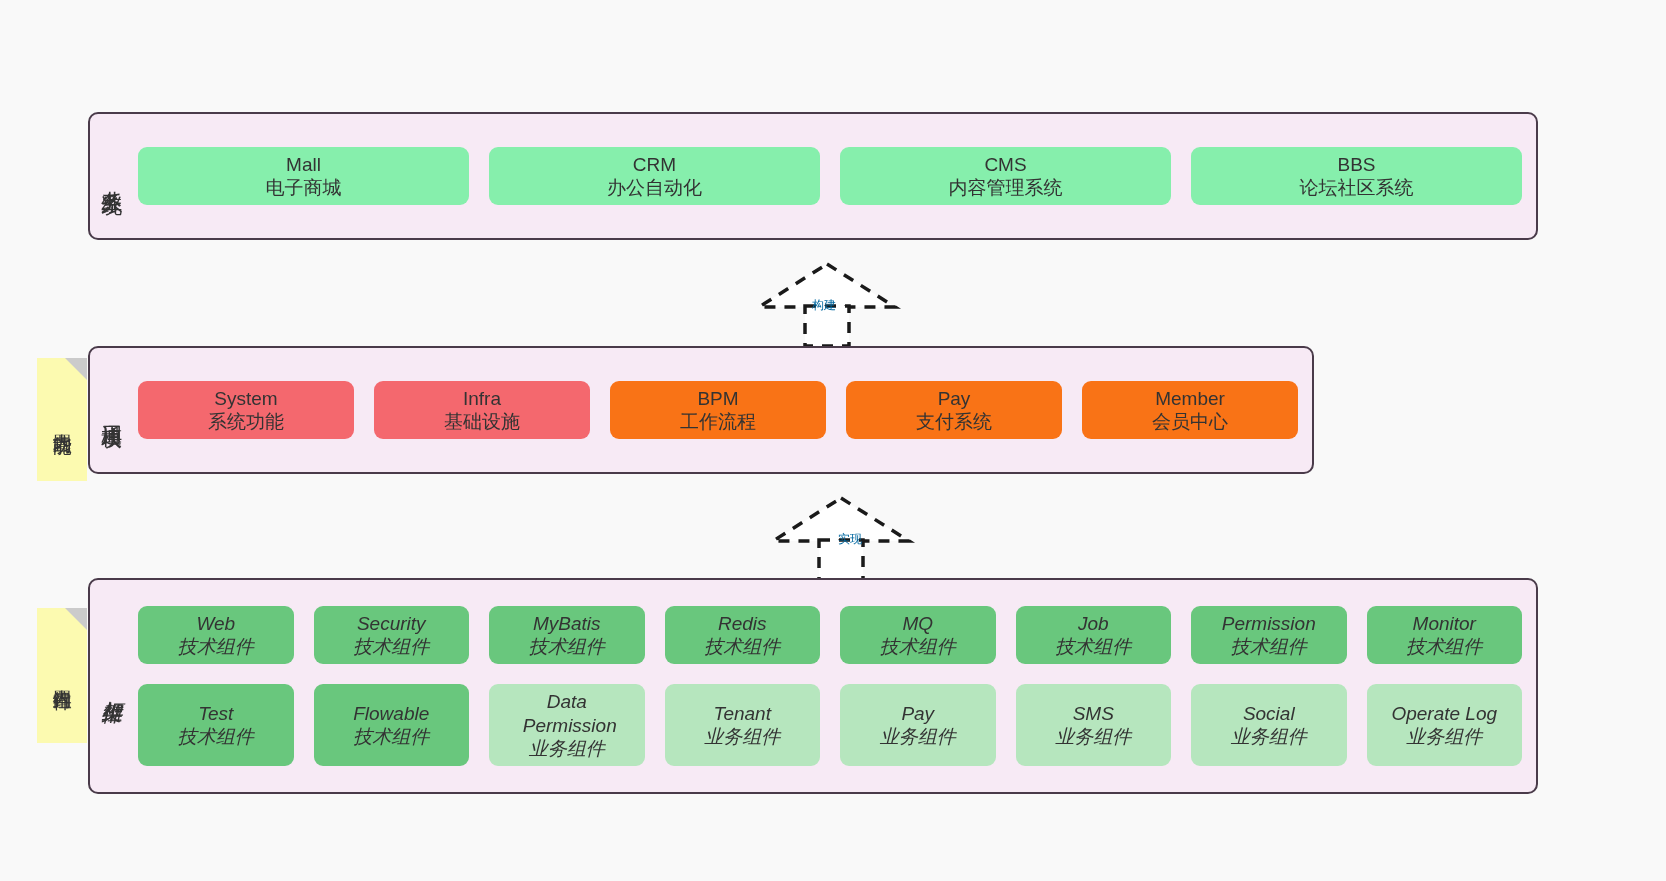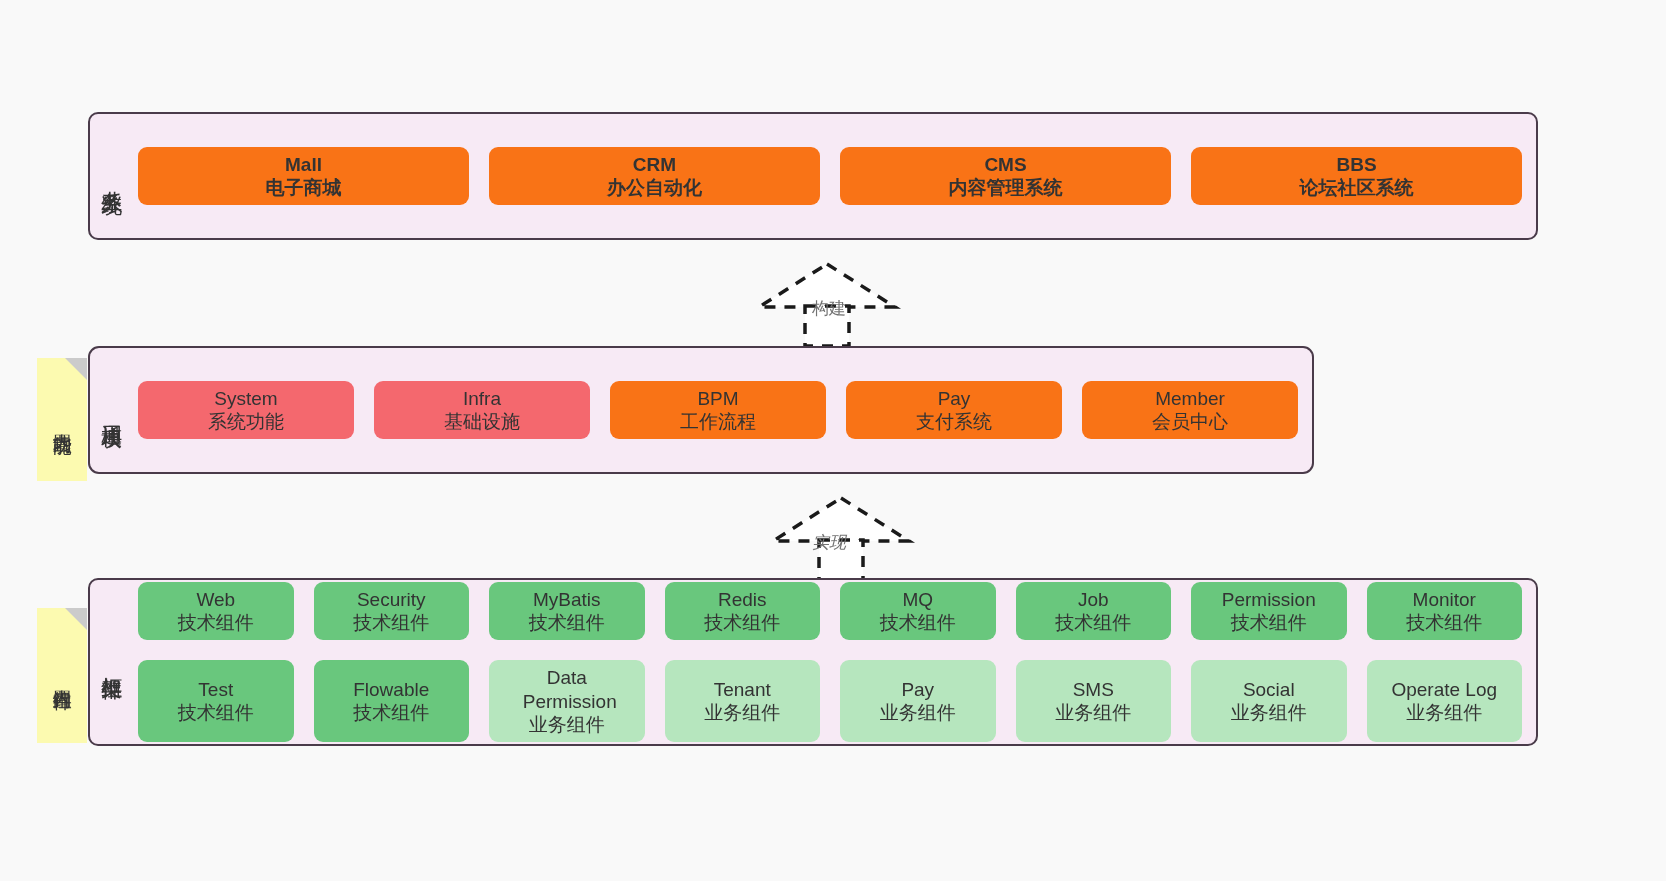--- a/index.html
+++ b/index.html
@@ -61,21 +61,21 @@
     text-align:center;
     font-size:19px;
     line-height:1.22;
     color:#333333;
     padding:6px 4px;
     box-sizing:border-box;
   }
   .card .c-name{display:block;}
   .card .c-sub{display:block;}
 
-  .c-blue{background:#f97316;font-weight:bold;}
+  .c-blue{background:#86efac;}
   .c-red{background:#F4686E;}
   .c-pink{background:#f97316;}
   .c-green{background:#69C77D;}
   .c-lgreen{background:#B6E6BE;}
 
   
   .note{
     position:absolute;
     background:#FCFAB0;
     box-sizing:border-box;
@@ -97,22 +97,22 @@
     width:0;height:0;
     border-top:22px solid #CBCBCB;
     border-left:22px solid transparent;
   }
 
   
   .arrow{position:absolute;}
   .arrow svg{display:block;overflow:visible;}
   .arrow-label{
     position:absolute;
-    font-size:17px;
-    color:#737373;
+    font-size:12px;
+    color:#0369a1;
     white-space:nowrap;
     background:transparent;
   }
 </style>
 </head>
 <body>
 
 <div class="canvas">
 
   <div class="layer" style="left:88px;top:112px;width:1450px;height:128px;">
@@ -146,21 +146,21 @@
 
       <rect x="48" y="44" width="44" height="40" fill="#FFFFFF" stroke="#1A1A1A" stroke-width="3.5" stroke-dasharray="11,9"></rect>
     </svg>
     <span class="arrow-label" style="left:55px;top:35px;">构建</span>
   </div>
 
   <div class="note" style="left:37px;top:358px;width:50px;height:123px;">
     <span class="fold"></span>
     <span>内置功能</span>
   </div>
-  <div class="layer" style="left:88px;top:346px;width:1226px;height:128px;border-radius:11px;">
+  <div class="layer" style="left:88px;top:346px;width:1226px;height:128px;">
     <div class="layer-title">通用模块</div>
     <div class="cards">
       <div class="row">
         <div class="card c-red">
           <span class="c-name">System</span>
           <span class="c-sub">系统功能</span>
         </div>
         <div class="card c-red">
           <span class="c-name">Infra</span>
           <span class="c-sub">基础设施</span>
@@ -179,28 +179,28 @@
         </div>
       </div>
     </div>
   </div>
 
   <div class="arrow" style="left:771px;top:496px;width:140px;height:84px;">
     <svg width="140" height="84" viewBox="0 0 140 84">
       <polygon points="70,2 138,45 2,45" fill="#FFFFFF" stroke="#1A1A1A" stroke-width="3.5" stroke-dasharray="11,9" stroke-linejoin="miter"></polygon>
       <rect x="48" y="44" width="44" height="40" fill="#FFFFFF" stroke="#1A1A1A" stroke-width="3.5" stroke-dasharray="11,9"></rect>
     </svg>
-    <span class="arrow-label" style="left:41px;top:35px;font-style:italic;">实现</span>
+    <span class="arrow-label" style="left:67px;top:35px;">实现</span>
   </div>
 
   <div class="note" style="left:37px;top:608px;width:50px;height:135px;">
     <span class="fold"></span>
     <span>内置组件</span>
   </div>
-  <div class="layer" style="left:88px;top:578px;width:1450px;height:168px;">
+  <div class="layer" style="left:88px;top:578px;width:1450px;height:216px;font-style:italic;">
     <div class="layer-title">框架组件</div>
     <div class="cards">
       <div class="row">
         <div class="card c-green">
           <span class="c-name">Web</span>
           <span class="c-sub">技术组件</span>
         </div>
         <div class="card c-green">
           <span class="c-name">Security</span>
           <span class="c-sub">技术组件</span>

